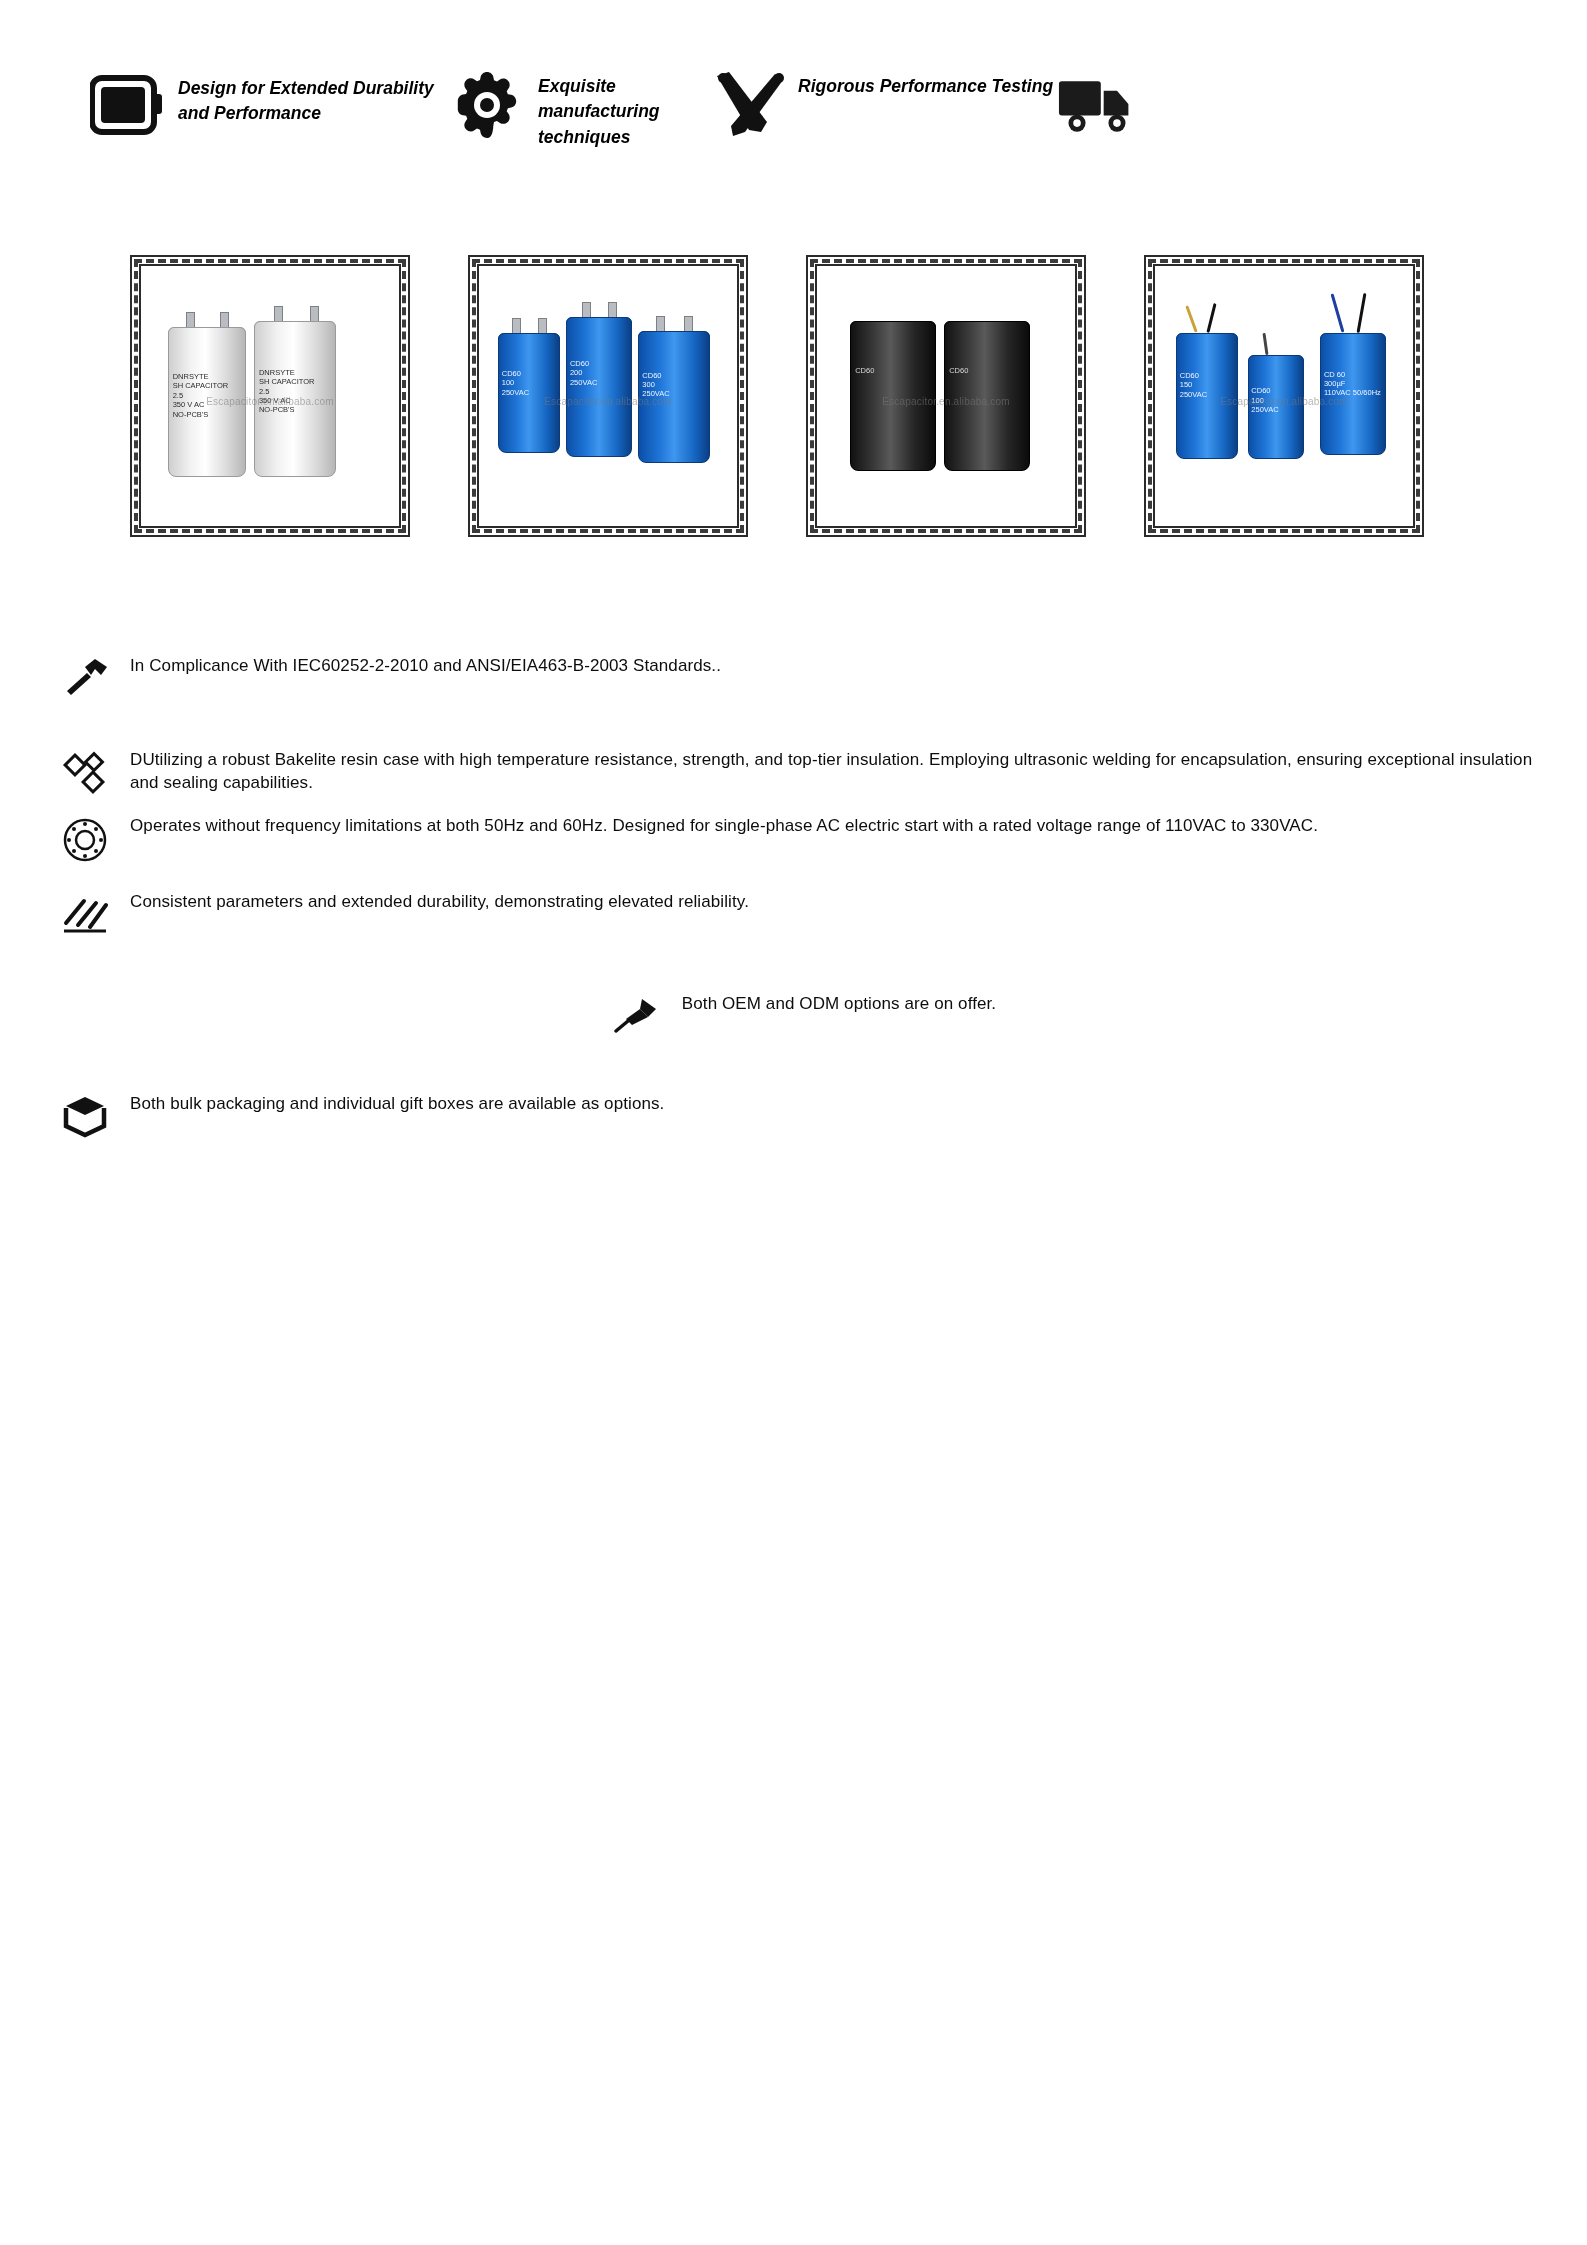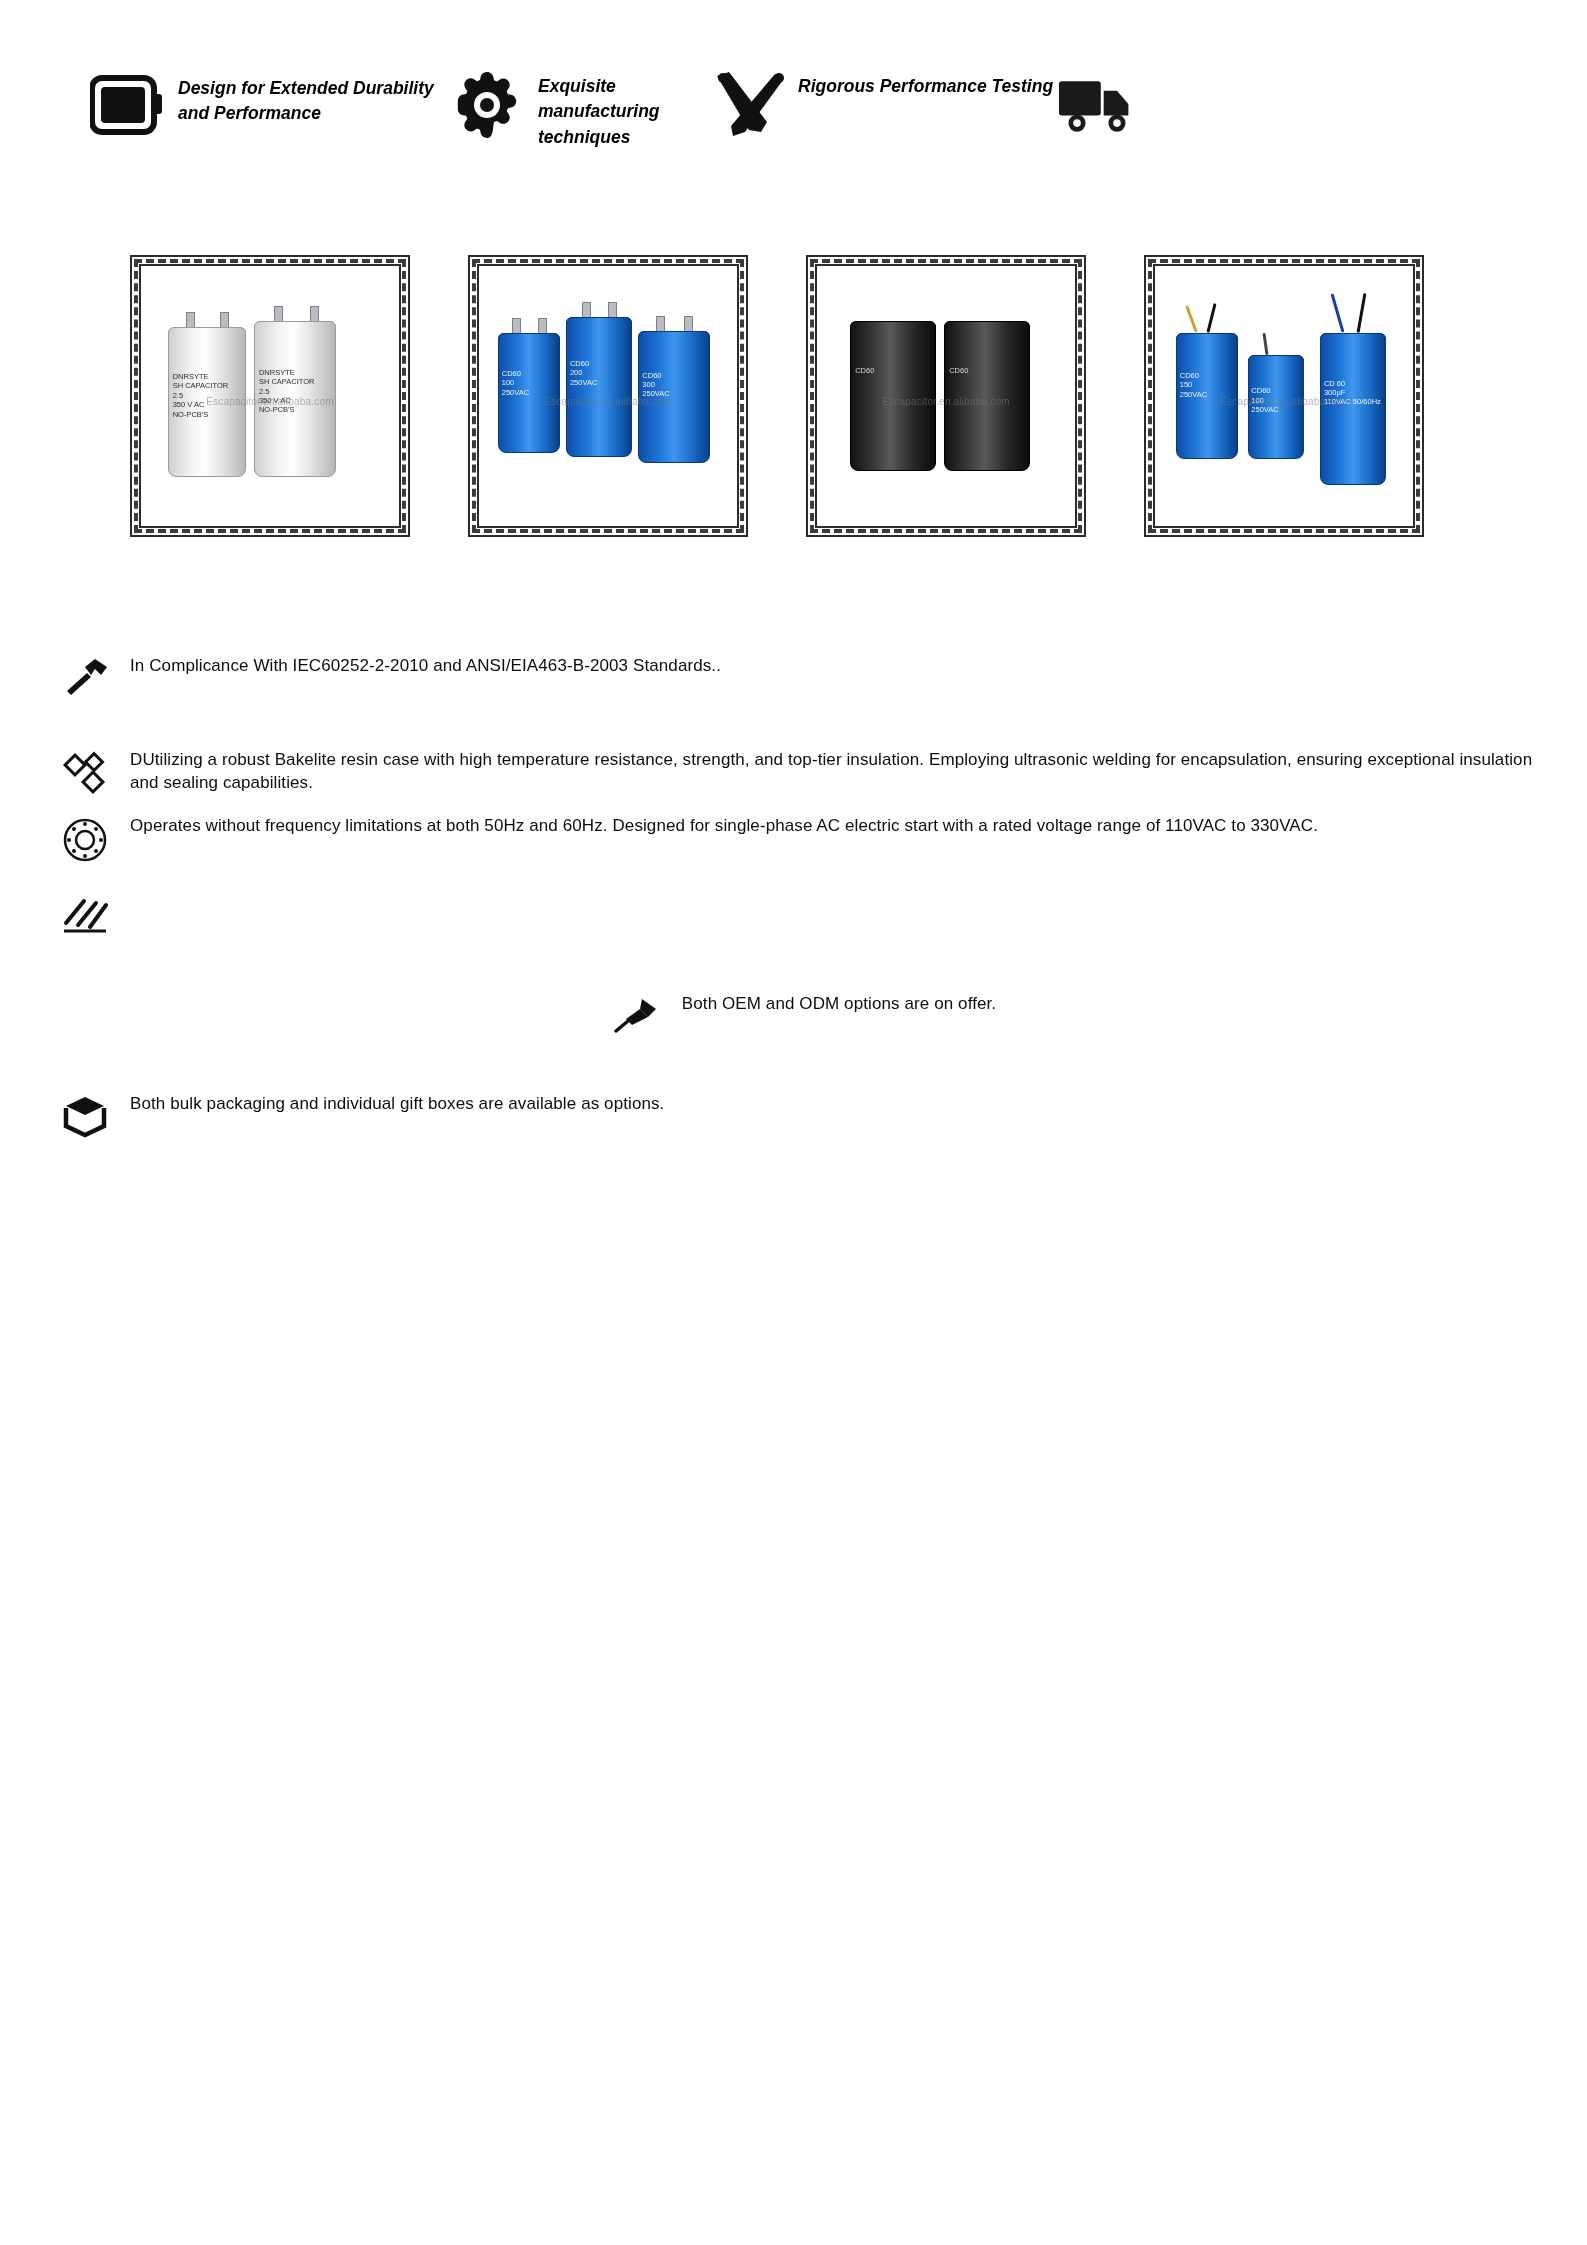--- a/index.html
+++ b/index.html
@@ -397,21 +397,21 @@
         <div class="body"></div>
         <div class="label">
           <div>CD60</div>
           <div>100</div>
           <div>250VAC</div>
         </div>
       </div>
 
       <div class="wire" style="left:176px; top:22px; height:40px; background:#1d3fa0; transform:rotate(-16deg);"></div>
       <div class="wire" style="left:200px; top:22px; height:40px; background:#111; transform:rotate(10deg);"></div>
-      <div class="cap blue" style="left:160px; top:62px; width:66px; height:152px;">
+      <div class="cap blue" style="left:160px; top:62px; width:66px; height:122px;">
         <div class="toplid"></div>
         <div class="body"></div>
         <div class="label">
           <div>CD 60</div>
           <div>300µF</div>
           <div>110VAC  50/60Hz</div>
         </div>
       </div>
       <span class="watermark">Escapacitor.en.alibaba.com</span>
     </div>
@@ -467,20 +467,21 @@
     <span class="bullet-icon">
       <svg width="46" height="42" viewBox="0 0 46 42">
         <g stroke="#111" stroke-width="4" stroke-linecap="round">
           <line x1="4" y1="30" x2="22" y2="8"></line>
           <line x1="16" y1="32" x2="34" y2="10"></line>
           <line x1="28" y1="34" x2="44" y2="12"></line>
         </g>
         <line x1="2" y1="38" x2="44" y2="38" stroke="#111" stroke-width="3"></line>
       </svg>
     </span>
+    <span class="bullet-text">Consistent parameters and extended durability, demonstrating elevated reliability.</span>
   </div>
 
   <div class="bullet b5">
     <span class="bullet-icon">
       <svg width="46" height="40" viewBox="0 0 46 40">
         <path fill="#111" d="M28 4 L42 14 L34 22 L26 14 Z"></path>
         <path fill="#111" d="M26 14 L34 22 L18 30 L12 24 Z"></path>
         <line x1="14" y1="26" x2="2" y2="36" stroke="#111" stroke-width="3.5" stroke-linecap="round"></line>
       </svg>
     </span>

